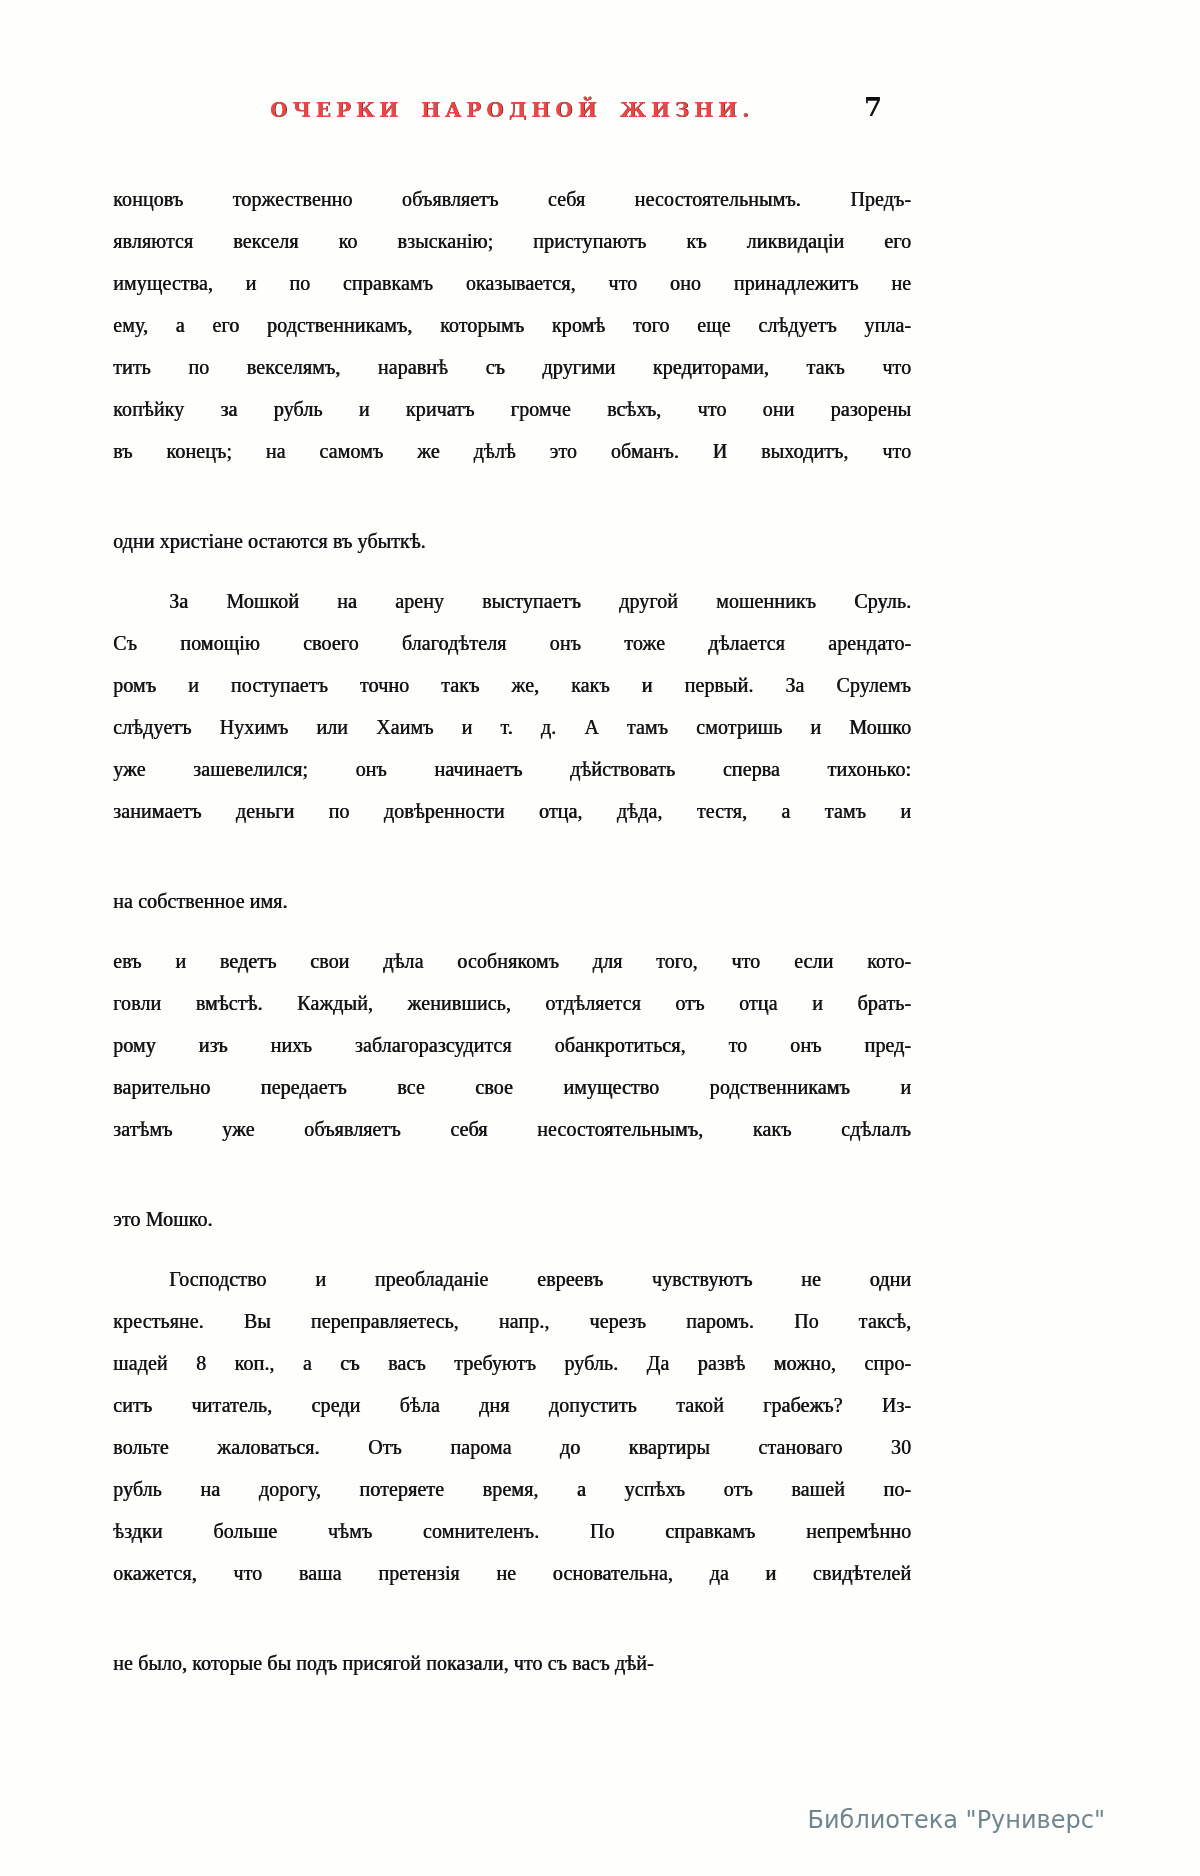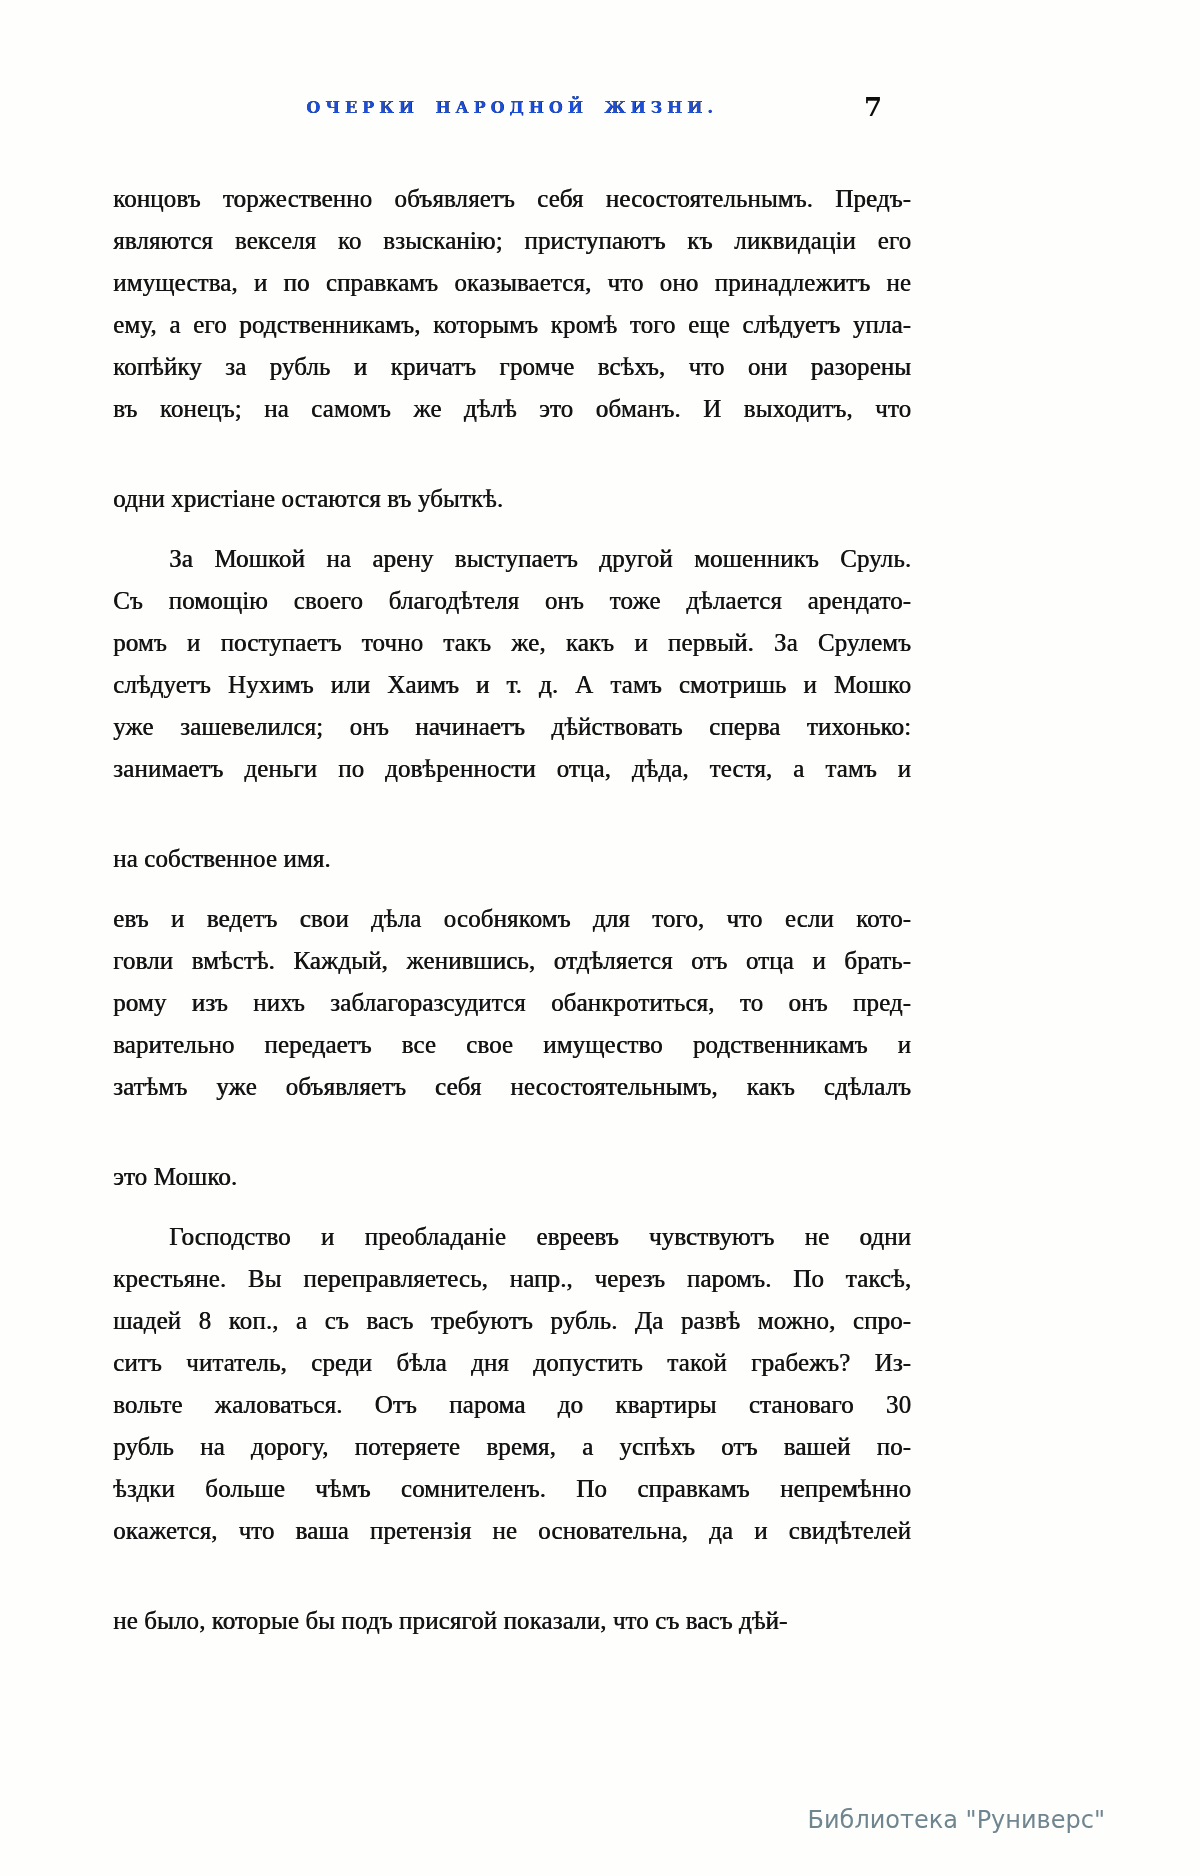--- a/index.html
+++ b/index.html
@@ -20,41 +20,41 @@
     position: absolute;
     top: 98px;
     left: 112px;
     width: 800px;
     text-align: center;
   }
   .running-title {
     display: inline-block;
     font-family: "DejaVu Serif", serif;
     font-weight: bold;
-    font-size: 16px;
+    font-size: 20px;
     letter-spacing: 5px;
     word-spacing: 6px;
-    color: #1d4ed8;
+    color: #ef4444;
     text-shadow: 0.4px 0 0 #101010;
   }
   .page-number {
     position: absolute;
     top: -6px;
     left: 752px;
     font-family: "DejaVu Serif", serif;
     font-weight: bold;
     font-size: 26px;
     color: #0d0d0d;
   }
   .text-block {
     position: absolute;
     top: 178px;
     left: 113px;
     width: 798px;
-    font-size: 25px;
+    font-size: 20px;
     line-height: 42px;
     letter-spacing: 0.1px;
     text-shadow: 0.55px 0 0 #1a1a1a;
   }
   .paragraph { margin: 0; }
   .paragraph + .paragraph { margin-top: 18px; }
   .line {
     text-align: justify;
     text-align-last: justify;
     text-justify: inter-word;
@@ -87,20 +87,21 @@
     <span class="running-title">ОЧЕРКИ НАРОДНОЙ ЖИЗНИ.</span>
     <span class="page-number">7</span>
   </header>
 
   <main class="text-block" id="text-block">
       <div class="paragraph">
         <div class="line">концовъ торжественно объявляетъ себя несостоятельнымъ. Предъ-</div>
         <div class="line">являются векселя ко взысканію; приступаютъ къ ликвидаціи его</div>
         <div class="line">имущества, и по справкамъ оказывается, что оно принадлежитъ не</div>
         <div class="line">ему, а его родственникамъ, которымъ кромѣ того еще слѣдуетъ упла-</div>
+        <div class="line">тить по векселямъ, наравнѣ съ другими кредиторами, такъ что</div>
         <div class="line">копѣйку за рубль и кричатъ громче всѣхъ, что они разорены</div>
         <div class="line">въ конецъ; на самомъ же дѣлѣ это обманъ. И выходитъ, что</div>
         <div class="line last">одни христіане остаются въ убыткѣ.</div>
       </div>
       <div class="paragraph">
         <div class="line indent">За Мошкой на арену выступаетъ другой мошенникъ Сруль.</div>
         <div class="line">Съ помощію своего благодѣтеля онъ тоже дѣлается арендато-</div>
         <div class="line">ромъ и поступаетъ точно такъ же, какъ и первый. За Срулемъ</div>
         <div class="line">слѣдуетъ Нухимъ или Хаимъ и т. д. А тамъ смотришь и Мошко</div>
         <div class="line">уже зашевелился; онъ начинаетъ дѣйствовать сперва тихонько:</div>

